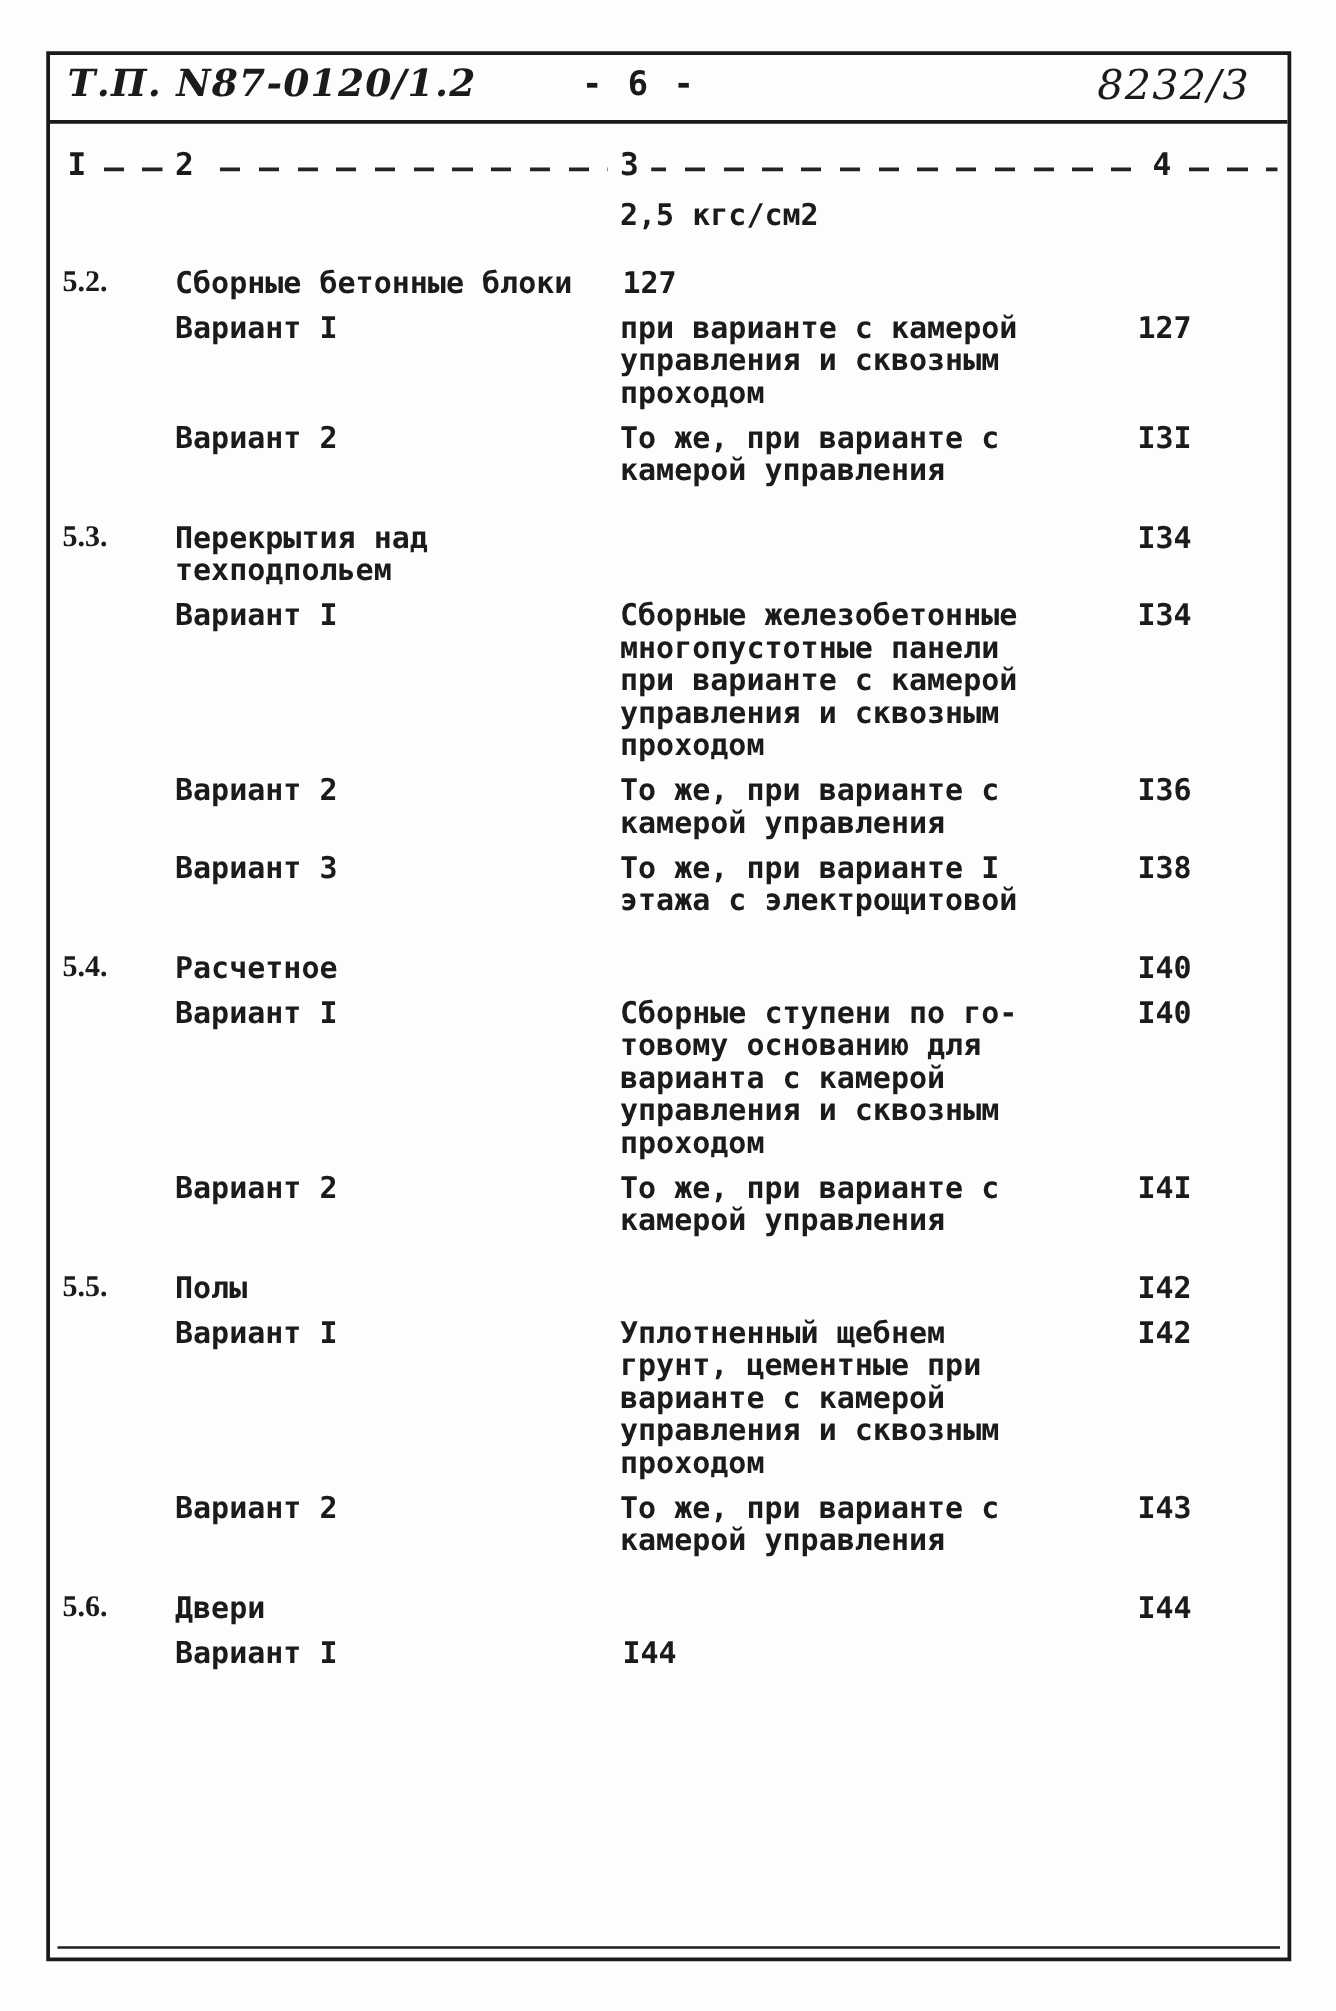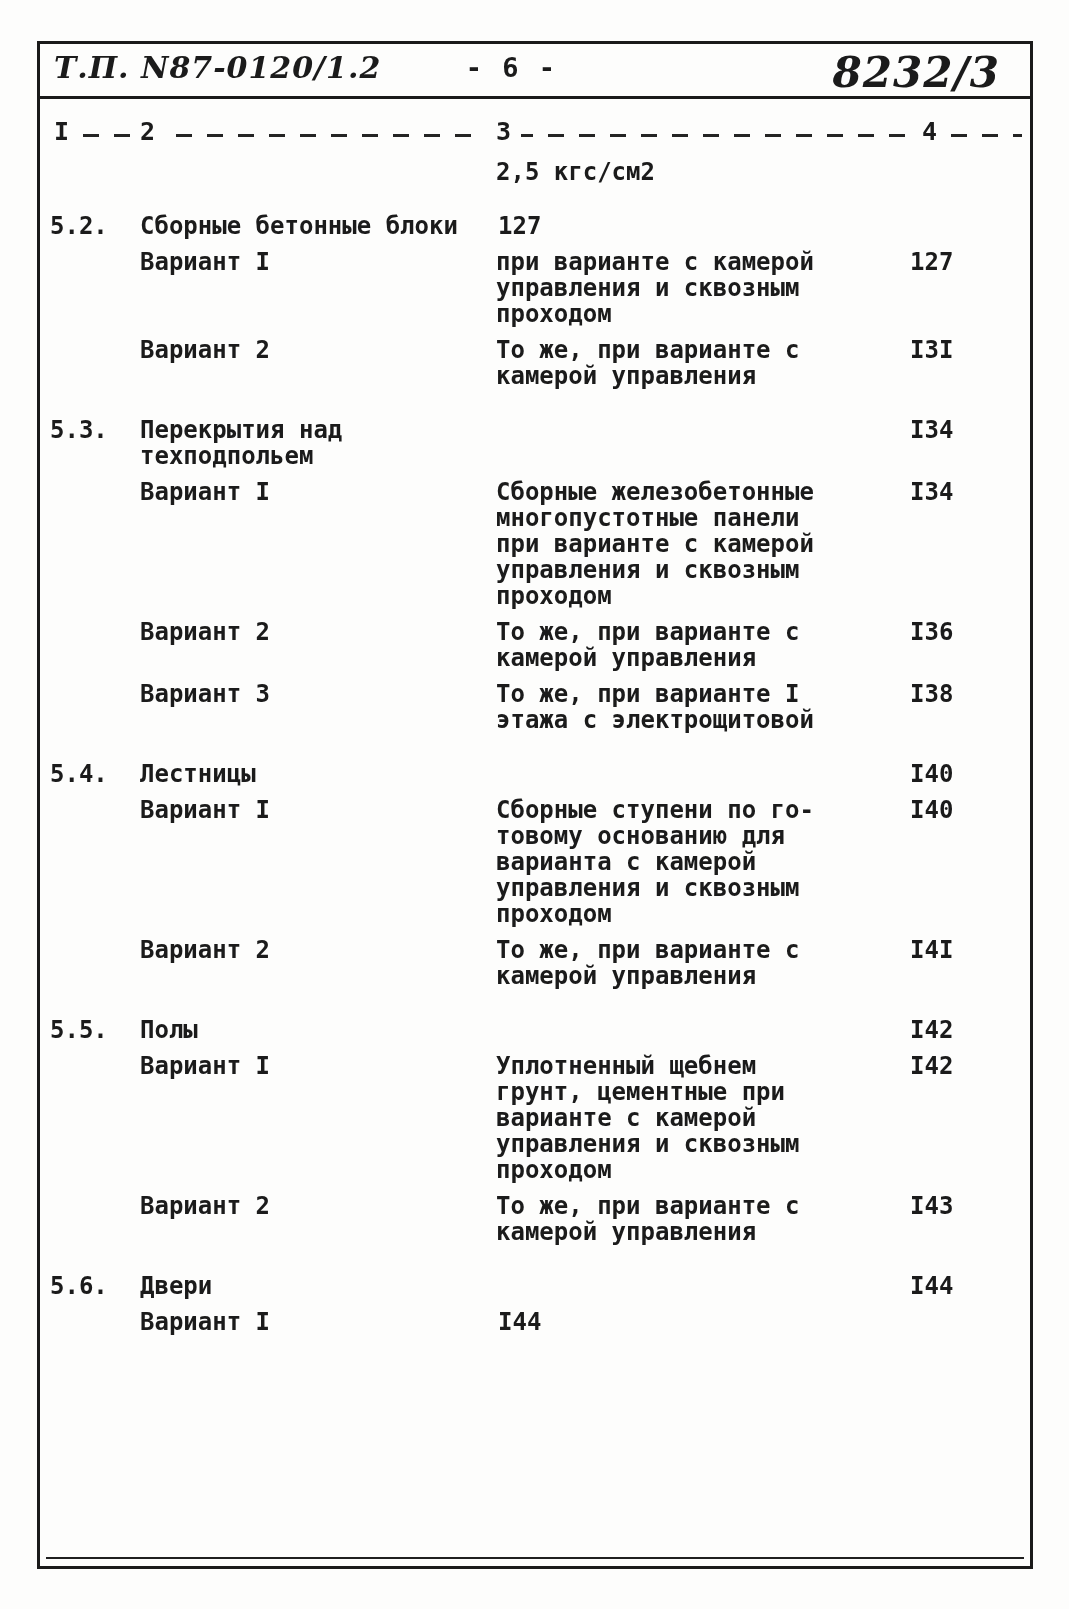--- a/index.html
+++ b/index.html
@@ -34,22 +34,22 @@
     font-size:30px; letter-spacing:1px;
   }
   .page-num {
     position:absolute; left:43%; top:8px;
     font-size:27px; font-weight:700;
     letter-spacing:2px;
   }
   .archive-num {
     position:absolute; right:30px; top:4px;
     font-family:"DejaVu Serif", serif;
-    font-style:italic; font-weight:700;
-    font-size:42px; letter-spacing:1px;
+    font-style:italic; font-weight:400;
+    font-size:33px; letter-spacing:1px;
   }
   .colhead {
     position:relative;
     height:46px;
     margin:0 4px;
   }
   .dash {
     position:absolute; left:8px; right:4px; bottom:8px; height:3px;
     background:repeating-linear-gradient(90deg,#242424 0 16px, transparent 16px 31px);
   }
@@ -70,21 +70,21 @@
     margin-top:10px;
   }
   .row.section { margin-top:28px; }
   .row:first-child { margin-top:2px; }
   .row span {
     display:block;
     font-size:24px; font-weight:700; line-height:26px;
     white-space:pre-line;
     letter-spacing:0px;
   }
-  .c-num  { font-size:25px; }
+  .c-num  { font-size:25px;font-family:Liberation Serif, serif; }
   .c-page { font-size:25px; padding-left:2px; }
 </style>
 </head>
 <body>
 
 <div class="page">
   <div class="frame">
 
     <div class="header">
       <span class="doc-code">Т.П. N87-0120/1.2</span>
@@ -153,21 +153,21 @@
         </div>
         <div class="row">
           <span class="c-num"></span>
           <span class="c-name">Вариант 3</span>
           <span class="c-desc">То же, при варианте I
 этажа с электрощитовой</span>
           <span class="c-page">I38</span>
         </div>
         <div class="row section">
           <span class="c-num">5.4.</span>
-          <span class="c-name">Лестницы</span>
+          <span class="c-name">Расчетное</span>
           <span class="c-desc"></span>
           <span class="c-page">I40</span>
         </div>
         <div class="row">
           <span class="c-num"></span>
           <span class="c-name">Вариант I</span>
           <span class="c-desc">Сборные ступени по го-
 товому основанию для
 варианта с камерой
 управления и сквозным

